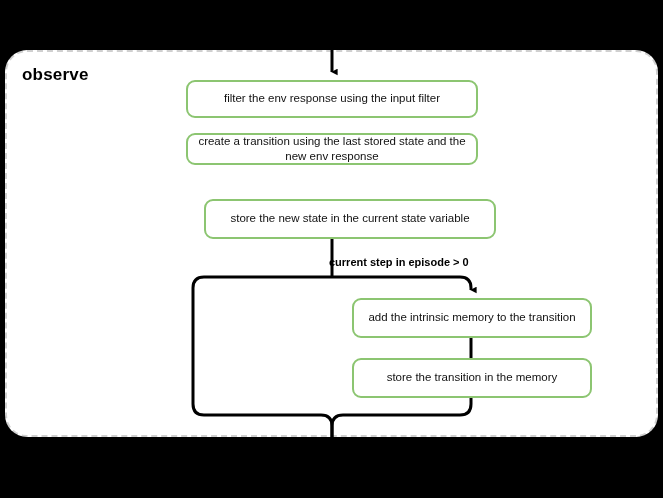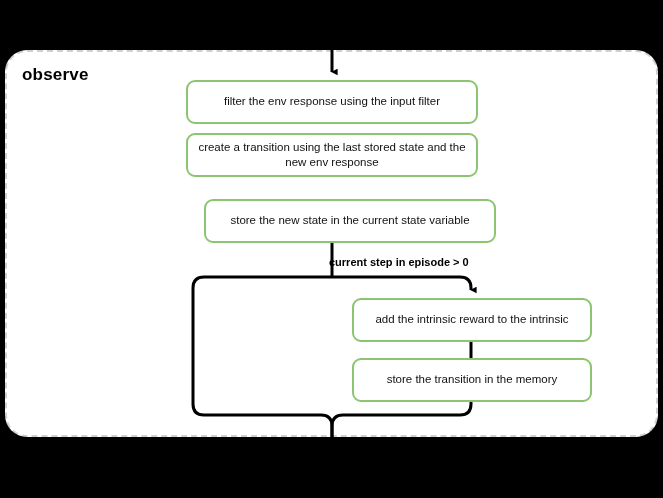--- a/index.html
+++ b/index.html
@@ -64,21 +64,21 @@
     background: #ffffff;
     border: 2px solid #8CC571;
     border-radius: 9px;
     display: flex;
     align-items: center;
     justify-content: center;
     text-align: center;
     color: #111111;
     font-size: 11.5px;
     line-height: 1.32;
-    padding: 20px 10px;
+    padding: 14px 10px;
   }
 
   #node-filter        { left: 186px; top: 80px;  width: 292px; height: 38px; }
   #node-create        { left: 186px; top: 133px; width: 292px; height: 30px; }
   #node-store-state   { left: 204px; top: 199px; width: 292px; height: 40px; }
   #node-add-reward    { left: 352px; top: 298px; width: 240px; height: 40px; }
   #node-store-trans   { left: 352px; top: 358px; width: 240px; height: 40px; }
 
   
   #branch-label {
@@ -121,17 +121,17 @@
   </svg>
 
   <div class="node" id="node-filter">filter the env response using the input filter</div>
 
   <div class="node" id="node-create">create a transition using the last stored state and the new env response</div>
 
   <div class="node" id="node-store-state">store the new state in the current state variable</div>
 
   <div id="branch-label">current step in episode &gt; 0</div>
 
-  <div class="node" id="node-add-reward">add the intrinsic reward to the intrinsic</div>
+  <div class="node" id="node-add-reward">add the intrinsic memory to the transition</div>
 
   <div class="node" id="node-store-trans">store the transition in the memory</div>
 
 </div>
 
 </body></html>

